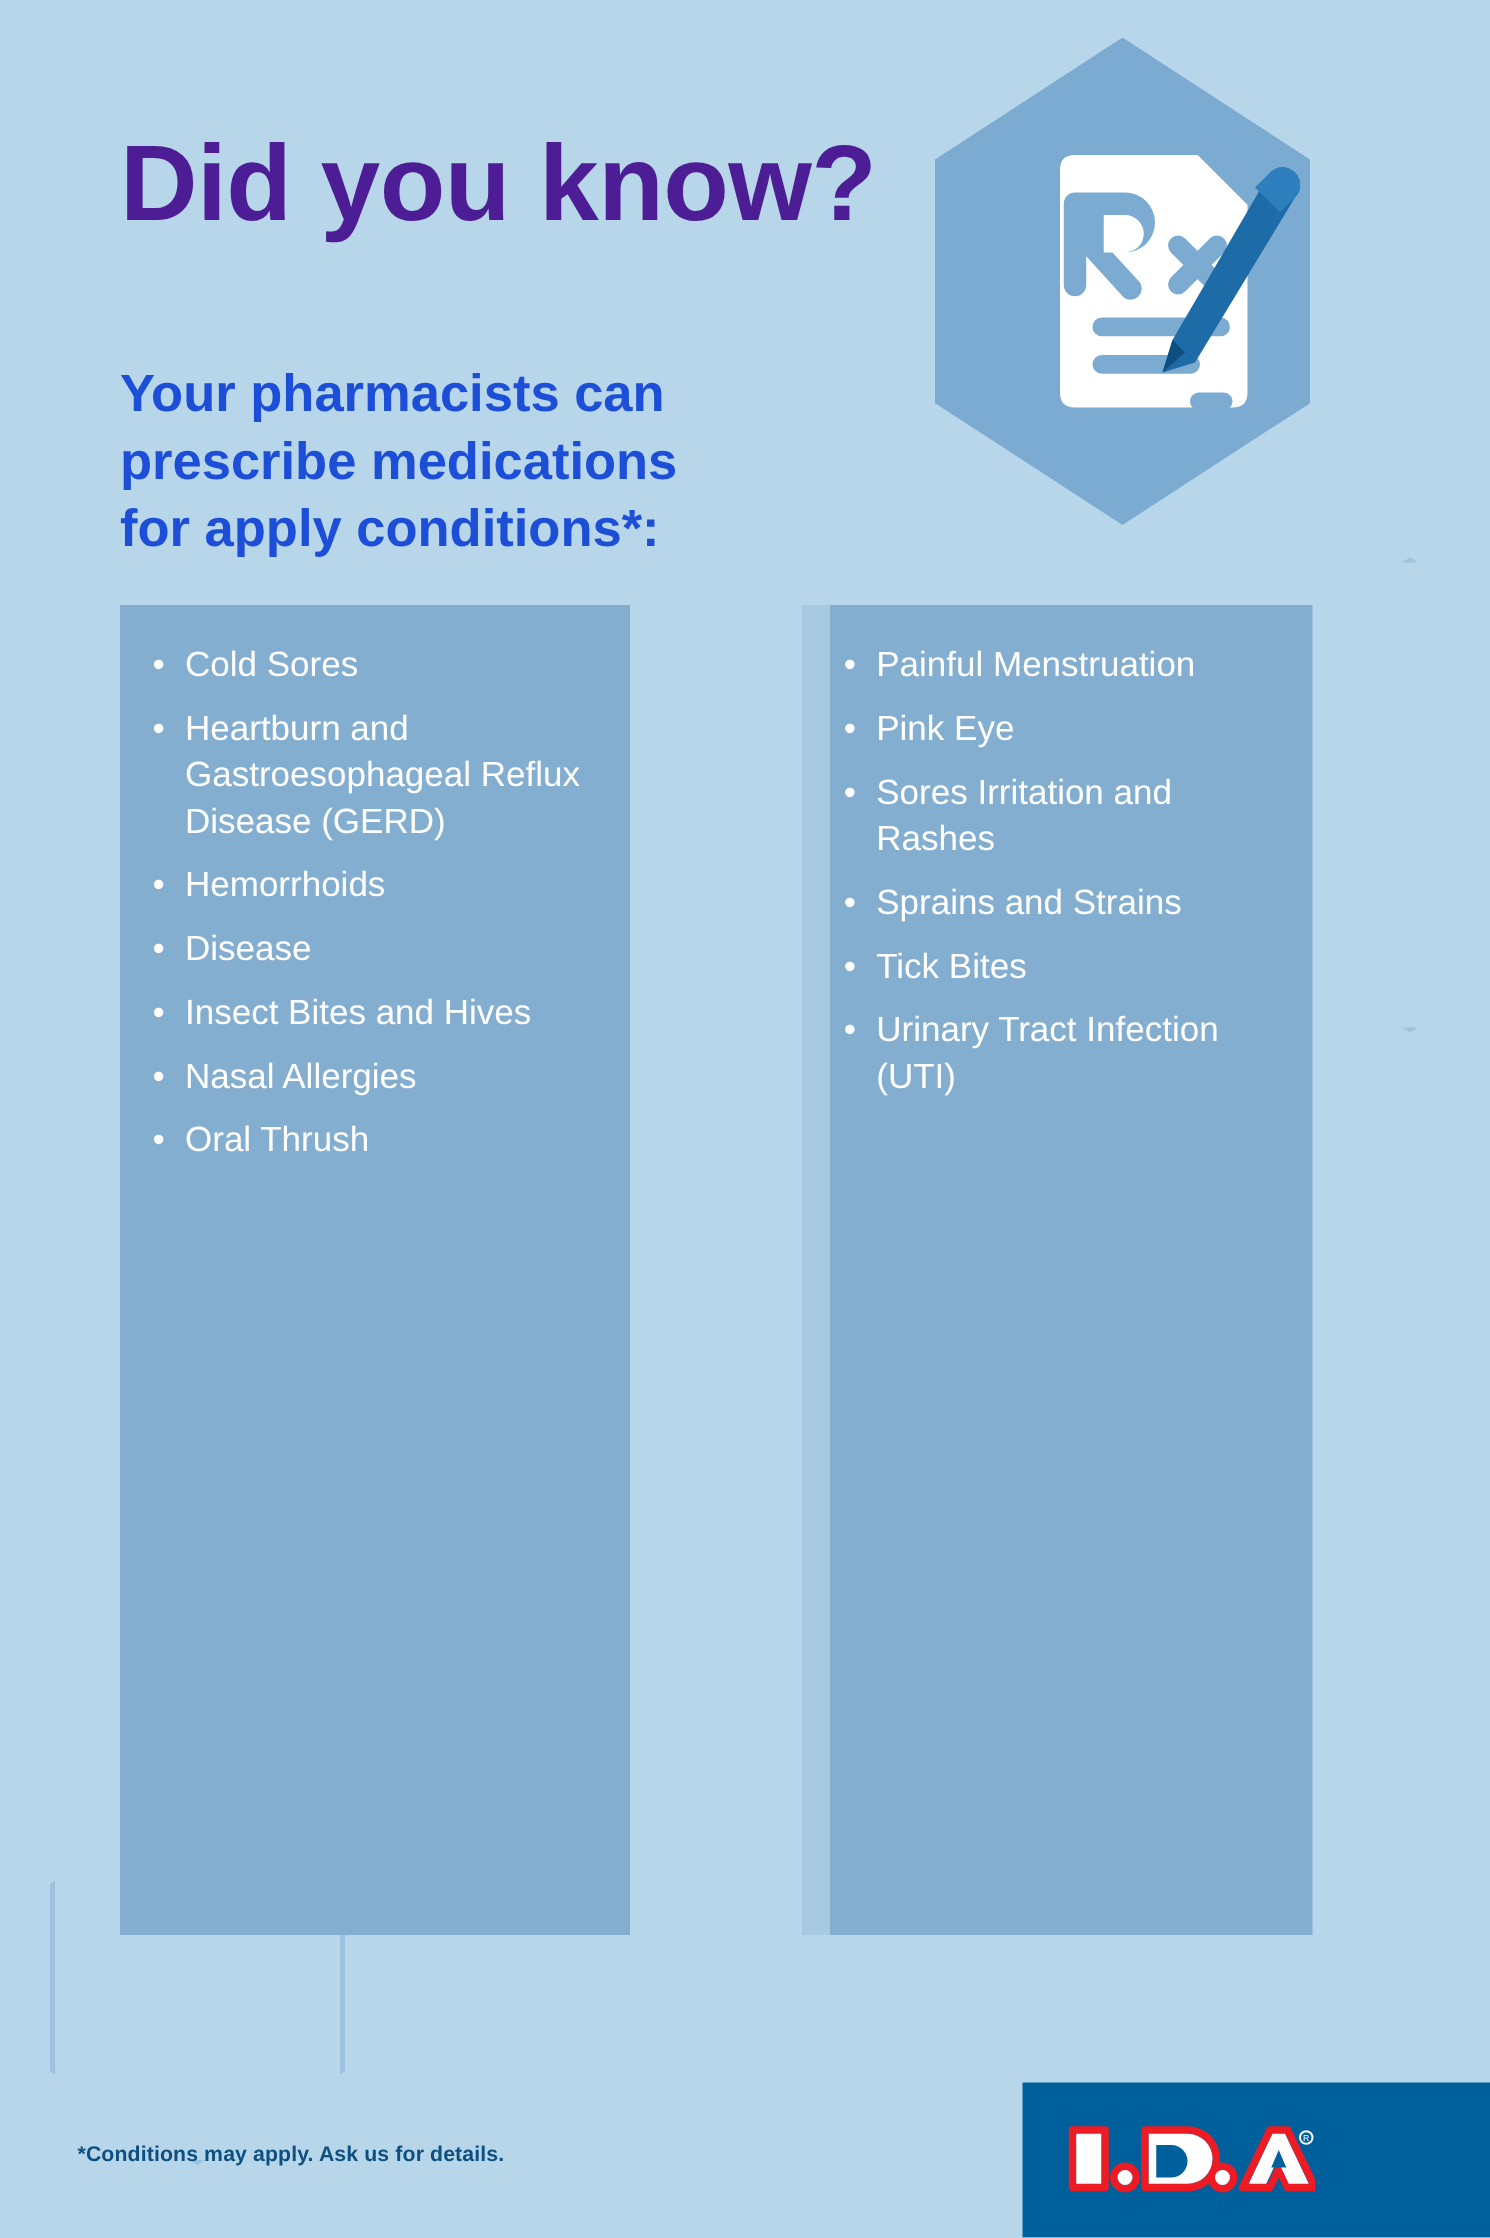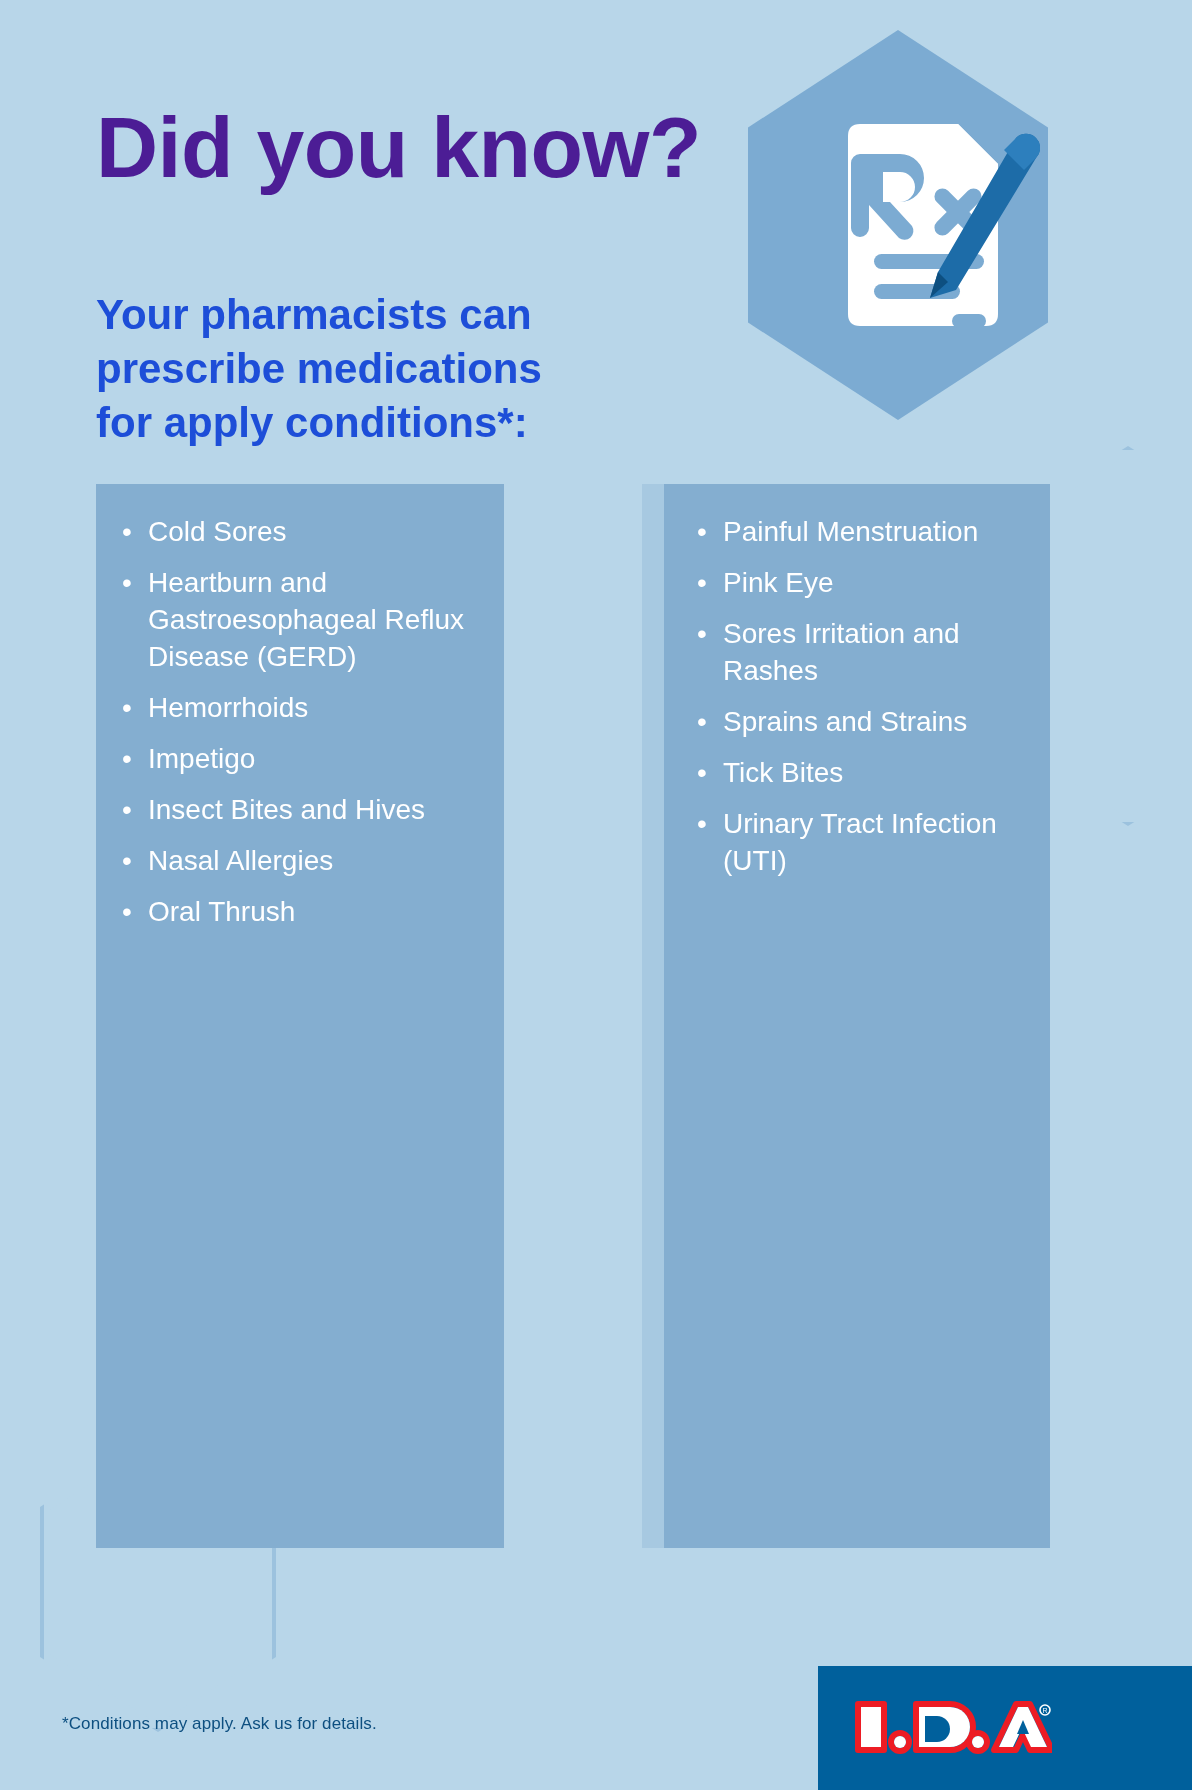--- a/index.html
+++ b/index.html
@@ -103,21 +103,21 @@
     position:absolute;top:0;left:0;
     width:22px;height:100%;
     background:#a7c9e1;
   }
   ul.cond-list{
     list-style:none;
     margin:0;
     padding:30px 24px 0 22px;
     position:relative;
   }
-  .panel-right ul.cond-list{padding-left:51px;}
+  .panel-right ul.cond-list{padding-left:29px;}
   ul.cond-list li{
     position:relative;
     color:#ffffff;
     font-size:28px;
     line-height:1.32;
     margin:0 0 14px 0;
     padding-left:30px;
   }
   ul.cond-list li::before{
     content:"\2022";
@@ -128,20 +128,21 @@
     color:#ffffff;
   }
 
   
   .footnote{
     position:absolute;
     left:62px;top:1714px;
     font-size:17px;
     color:#0d4f80;
     letter-spacing:0.1px;
+    font-weight:bold;
   }
   .logo-box{
     position:absolute;
     left:818px;top:1666px;
     width:374px;height:124px;
     background:#00609c;
   }
   .logo-mark{
     position:absolute;
     left:34px;top:32px;
@@ -189,21 +190,21 @@
     <span class="ln">for apply conditions*:</span>
   </div>
 
   <div class="panels">
 
     <div class="panel panel-left">
       <ul class="cond-list">
         <li>Cold Sores</li>
         <li>Heartburn and Gastroesophageal Reflux Disease (GERD)</li>
         <li>Hemorrhoids</li>
-        <li>Impetigo</li>
+        <li>Disease</li>
         <li>Insect Bites and Hives</li>
         <li>Nasal Allergies</li>
         <li>Oral Thrush</li>
       </ul>
     </div>
 
     <div class="panel panel-right">
       <div class="stripe"></div>
       <ul class="cond-list">
         <li>Painful Menstruation</li>

